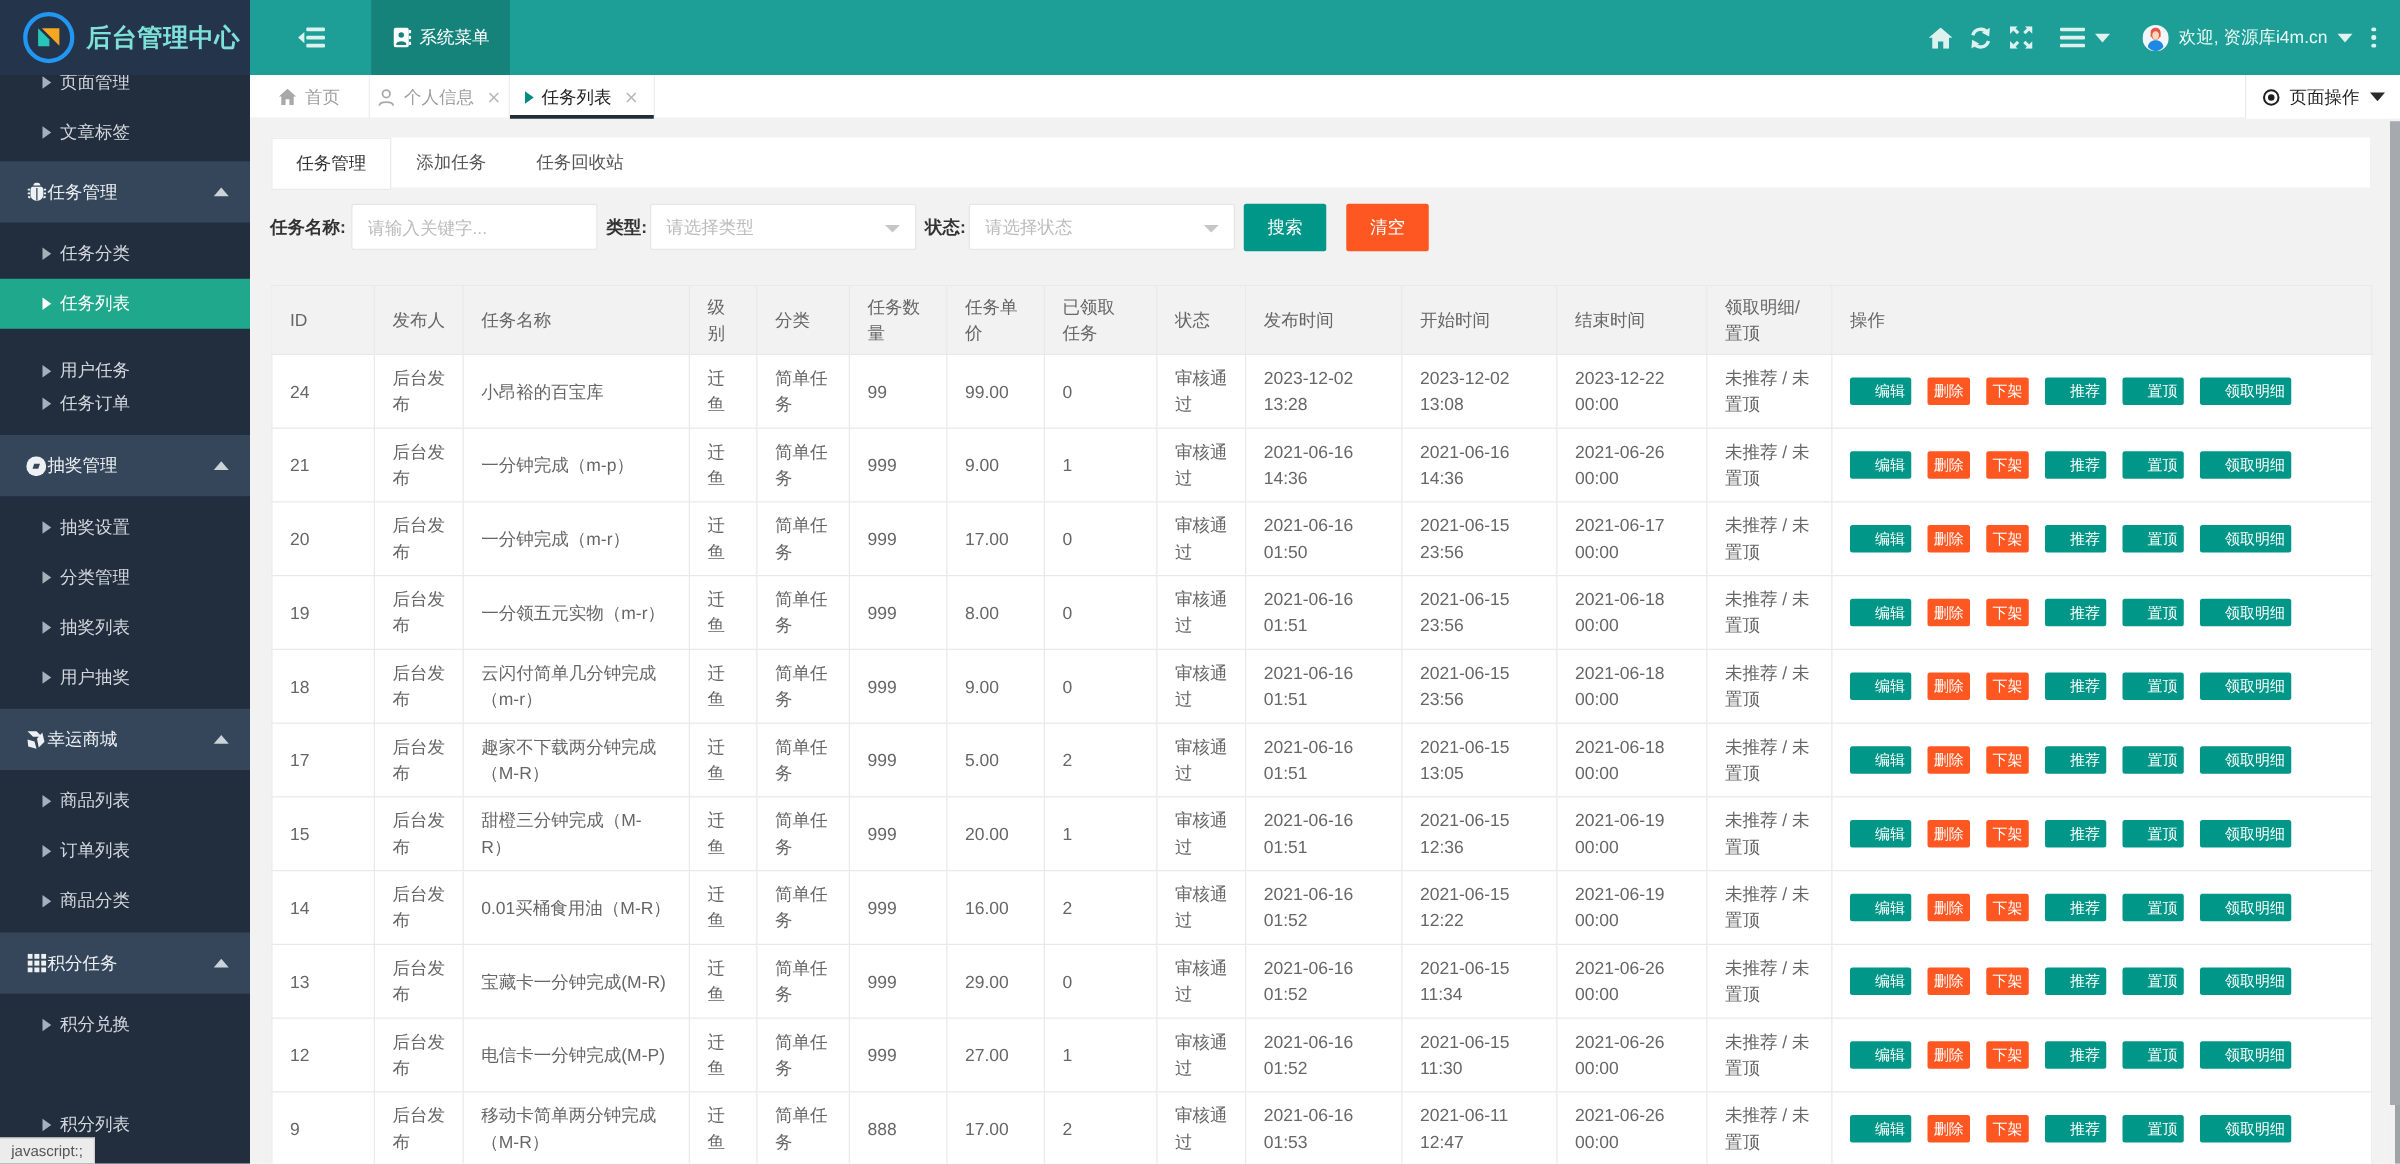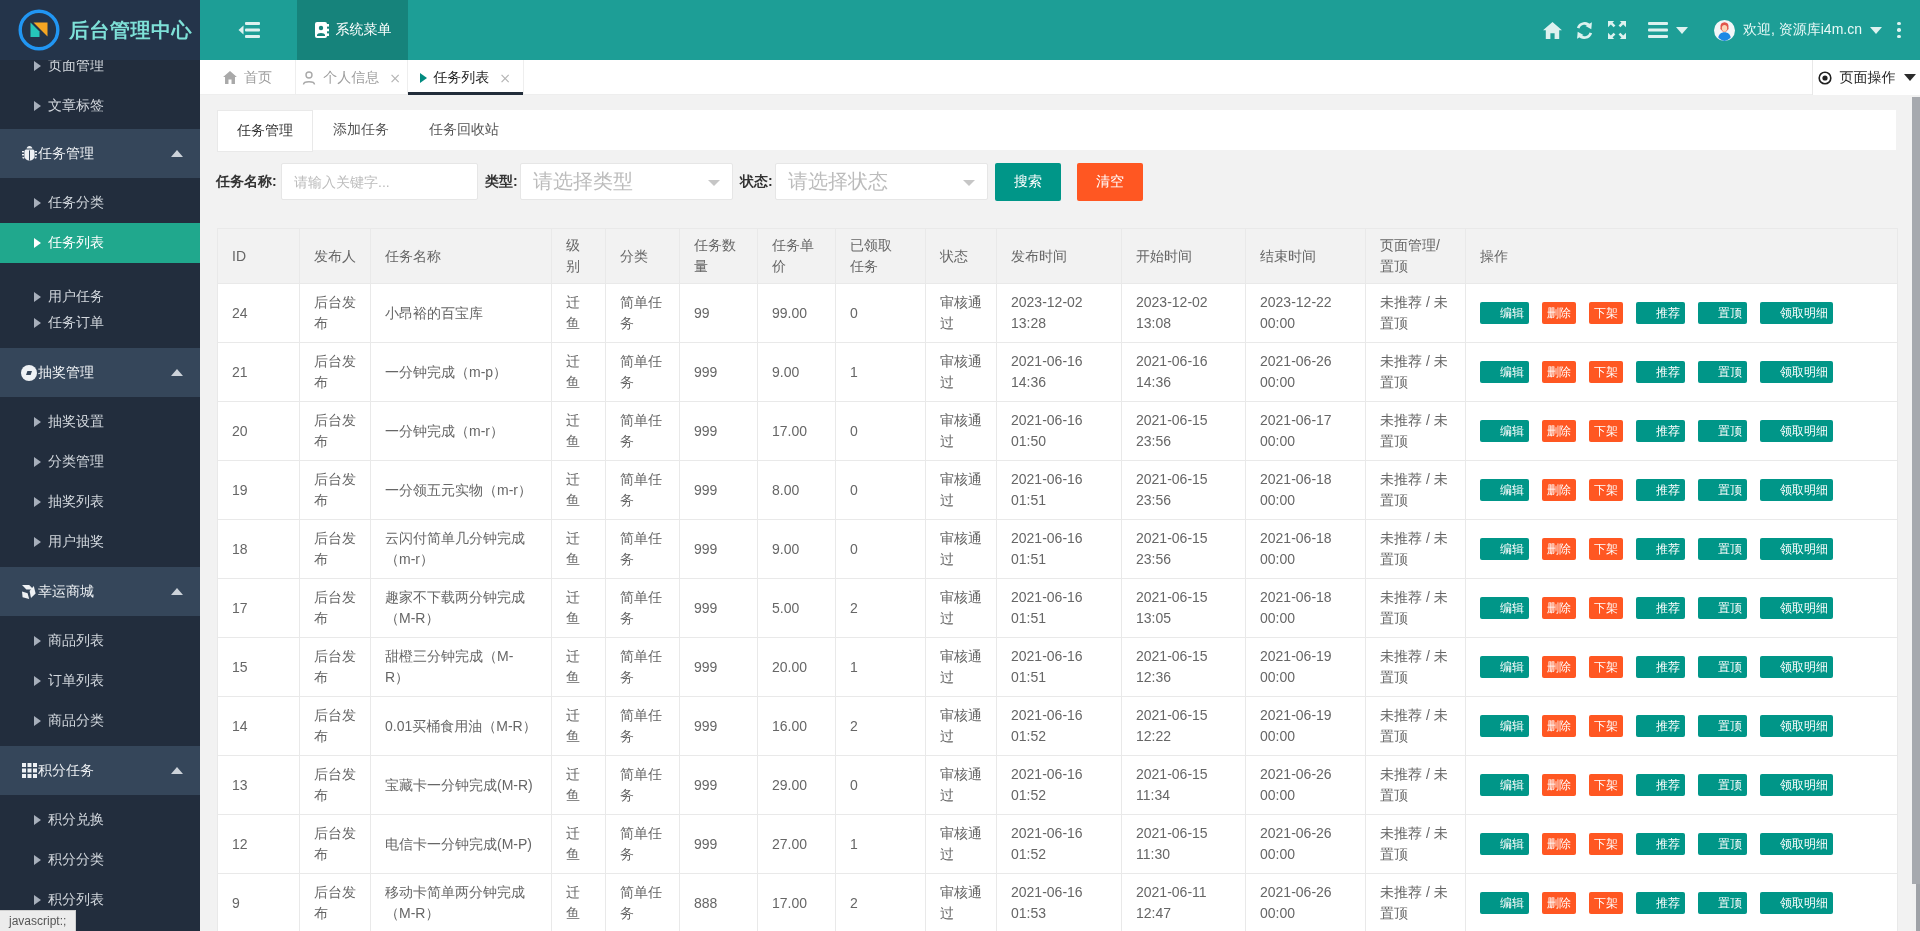--- a/index.html
+++ b/index.html
@@ -23,21 +23,21 @@
   .kebab i { width:3.5px; height:3.5px; border-radius:50%; background:#def2f0; }
 
   
   .tabbar { position:absolute; left:0; top:60px; width:1920px; height:35px; background:#fff; border-bottom:1px solid #eee; z-index:20; }
   .tabs { position:absolute; left:200px; top:0; height:35px; display:flex; }
   .tab { position:relative; height:35px; display:flex; align-items:center; justify-content:center; border-right:1px solid #eee; color:#9e9e9e; font-size:14px; cursor:pointer; }
   .tab .tab-x { font-size:14px; color:#b5b5b5; margin-left:10px; font-family:"DejaVu Sans",sans-serif; }
   .tab.active { color:#222; }
   .tab.active::after { content:""; position:absolute; left:0; right:0; bottom:0; height:3px; background:#222d3a; }
   .tab-caret { width:0; height:0; border-top:5px solid transparent; border-bottom:5px solid transparent; border-left:7px solid #028b80; margin-right:6px; }
-  .pageops { position:absolute; right:0; top:0; width:108px; height:35px; border-left:1px solid #e8e8e8; display:flex; align-items:center; justify-content:center; gap:8px; cursor:pointer; background:#fff; }
+  .pageops { position:absolute; right:0; top:0; width:124px; height:35px; border-left:1px solid #e8e8e8; display:flex; align-items:center; justify-content:center; gap:8px; cursor:pointer; background:#fff; }
   .pageops-label { font-size:14px; color:#1f1f1f; }
   .pageops .caret-dark { width:0; height:0; border-left:6px solid transparent; border-right:6px solid transparent; border-top:7px solid #2b2b2b; }
 
   
   .sidebar { position:absolute; left:0; top:0; width:200px; height:931px; background:#222d3d; z-index:25; overflow:hidden; }
   .side-item { position:absolute; left:0; width:200px; height:40px; display:flex; align-items:center; color:#d3d8de; font-size:14px; cursor:pointer; }
   .side-item .arr { width:0; height:0; border-top:5px solid transparent; border-bottom:5px solid transparent; border-left:7px solid #a7afbb; margin-left:34px; margin-right:7px; }
   .side-item.active { background:#20a88d; color:#fff; }
   .side-item.active .arr { border-left-color:#fff; }
   .side-hdr { position:absolute; left:0; width:200px; height:49px; background:#35465a; display:flex; align-items:center; color:#eef1f4; font-size:14px; cursor:pointer; }
@@ -49,21 +49,21 @@
   .main { position:absolute; left:200px; top:96px; width:1720px; height:835px; background:#f2f2f2; overflow:hidden; }
 
   .subtabs { position:absolute; left:17px; top:14px; width:1679px; height:40px; background:#fff; }
   .subtab { position:absolute; top:0; height:40px; display:flex; align-items:center; justify-content:center; font-size:14px; color:#555; cursor:pointer; }
   .subtab.active { top:0; height:42px; background:#fff; border:1px solid #e9e9e9; color:#333; z-index:2; }
 
   .filter { position:absolute; left:0; top:56px; width:1720px; height:50px; }
   .f-label { position:absolute; top:0; height:37px; line-height:37px; font-size:14px; font-weight:bold; color:#333; }
   .f-input { position:absolute; top:11px; height:37px; background:#fff; border:1px solid #e6e6e6; border-radius:2px; font-size:14px; color:#ec4899; padding:0 12px; outline:none; font-family:inherit; }
   .f-input::placeholder { color:#bcbcbc; opacity:1; }
-  .f-select { position:absolute; top:11px; height:37px; background:#fff; border:1px solid #e6e6e6; border-radius:2px; display:flex; align-items:center; padding:0 12px; font-size:20px; color:#bcbcbc; cursor:pointer; }
+  .f-select { position:absolute; top:11px; height:37px; background:#fff; border:1px solid #e6e6e6; border-radius:2px; display:flex; align-items:center; padding:0 12px; font-size:14px; color:#bcbcbc; cursor:pointer; }
   .f-select .sel-caret { position:absolute; right:12px; top:16px; width:0; height:0; border-left:6px solid transparent; border-right:6px solid transparent; border-top:6px solid #c6c6c6; }
   .f-btn { position:absolute; top:11px; height:38px; border:none; border-radius:2px; color:#fff; font-size:14px; cursor:pointer; font-family:inherit; padding:0 19px; }
   .f-btn.teal { background:#009688; }
   .f-btn.orange { background:#ff5722; }
 
   
   table.grid { position:absolute; left:17px; top:132px; width:1680px; border-collapse:collapse; table-layout:fixed; background:#fff; }
   .grid th, .grid td { border:1px solid #e9e9e9; font-size:14px; color:#666; font-weight:400; text-align:left; vertical-align:middle; padding:8px 14px; line-height:21px; word-break:break-all; }
   .grid th { background:#f2f2f2; height:54px; padding-top:6px; padding-bottom:6px; white-space:pre-line; }
   .grid td { height:59px; background:#fff; }
@@ -190,24 +190,20 @@
           <rect x="5.5" y="11" width="4" height="4" fill="#eef1f4"></rect>
           <rect x="11" y="11" width="4" height="4" fill="#eef1f4"></rect>
         </svg>
       </span>
       <span class="s-label">积分任务</span>
       <span class="up"></span>
     </div>
     <div class="side-item" style="top: 800px; height: 40px;">
       <span class="arr"></span>
       <span>积分兑换</span>
-    </div>
-    <div class="side-item" style="top: 840px; height: 40px;">
-      <span class="arr"></span>
-      <span>积分分类</span>
     </div>
     <div class="side-item" style="top: 880px; height: 40px;">
       <span class="arr"></span>
       <span>积分列表</span>
     </div>
   </div>
 
 <div class="hdr">
   <div class="collapse-btn">
     <svg width="22" height="18" viewBox="0 0 22 18">
@@ -381,21 +377,21 @@
           <th>任务数
 量</th>
           <th>任务单
 价</th>
           <th>已领取
 任务</th>
           <th>状态</th>
           <th>发布时间</th>
           <th>开始时间</th>
           <th>结束时间</th>
-          <th>页面管理/
+          <th>领取明细/
 置顶</th>
           <th>操作</th>
         </tr>
       </thead>
     <tbody id="tbody">
         <tr>
           <td>24</td>
           <td>后台发布</td>
           <td>小昂裕的百宝库</td>
           <td>迁鱼</td>

